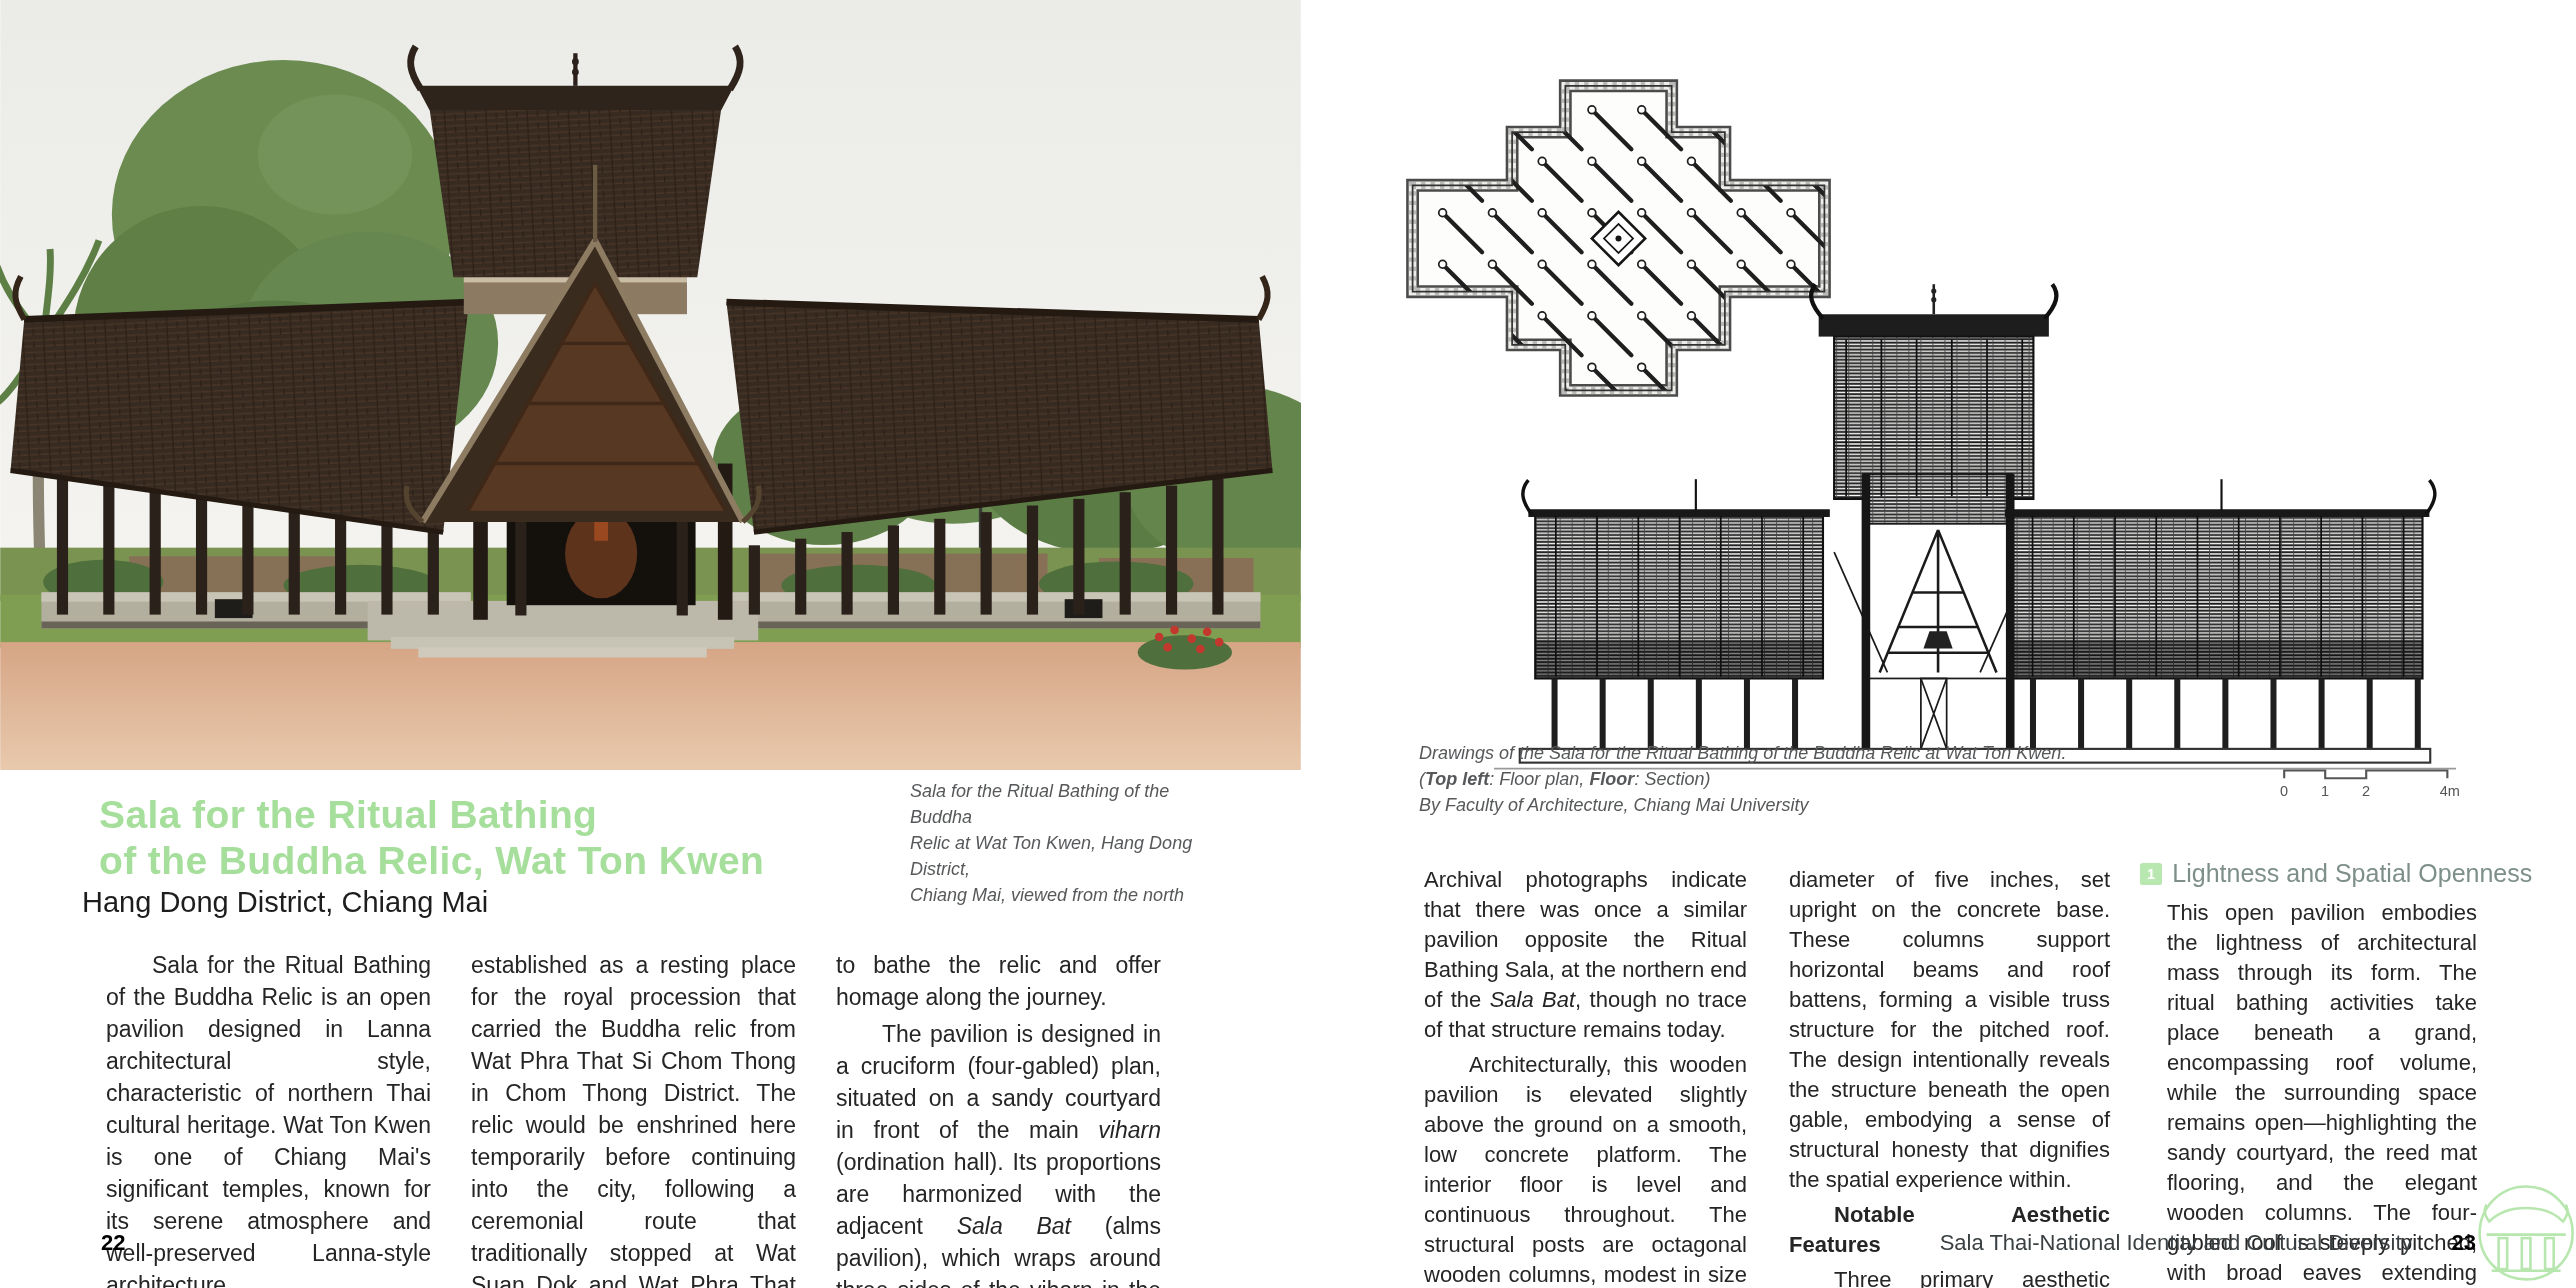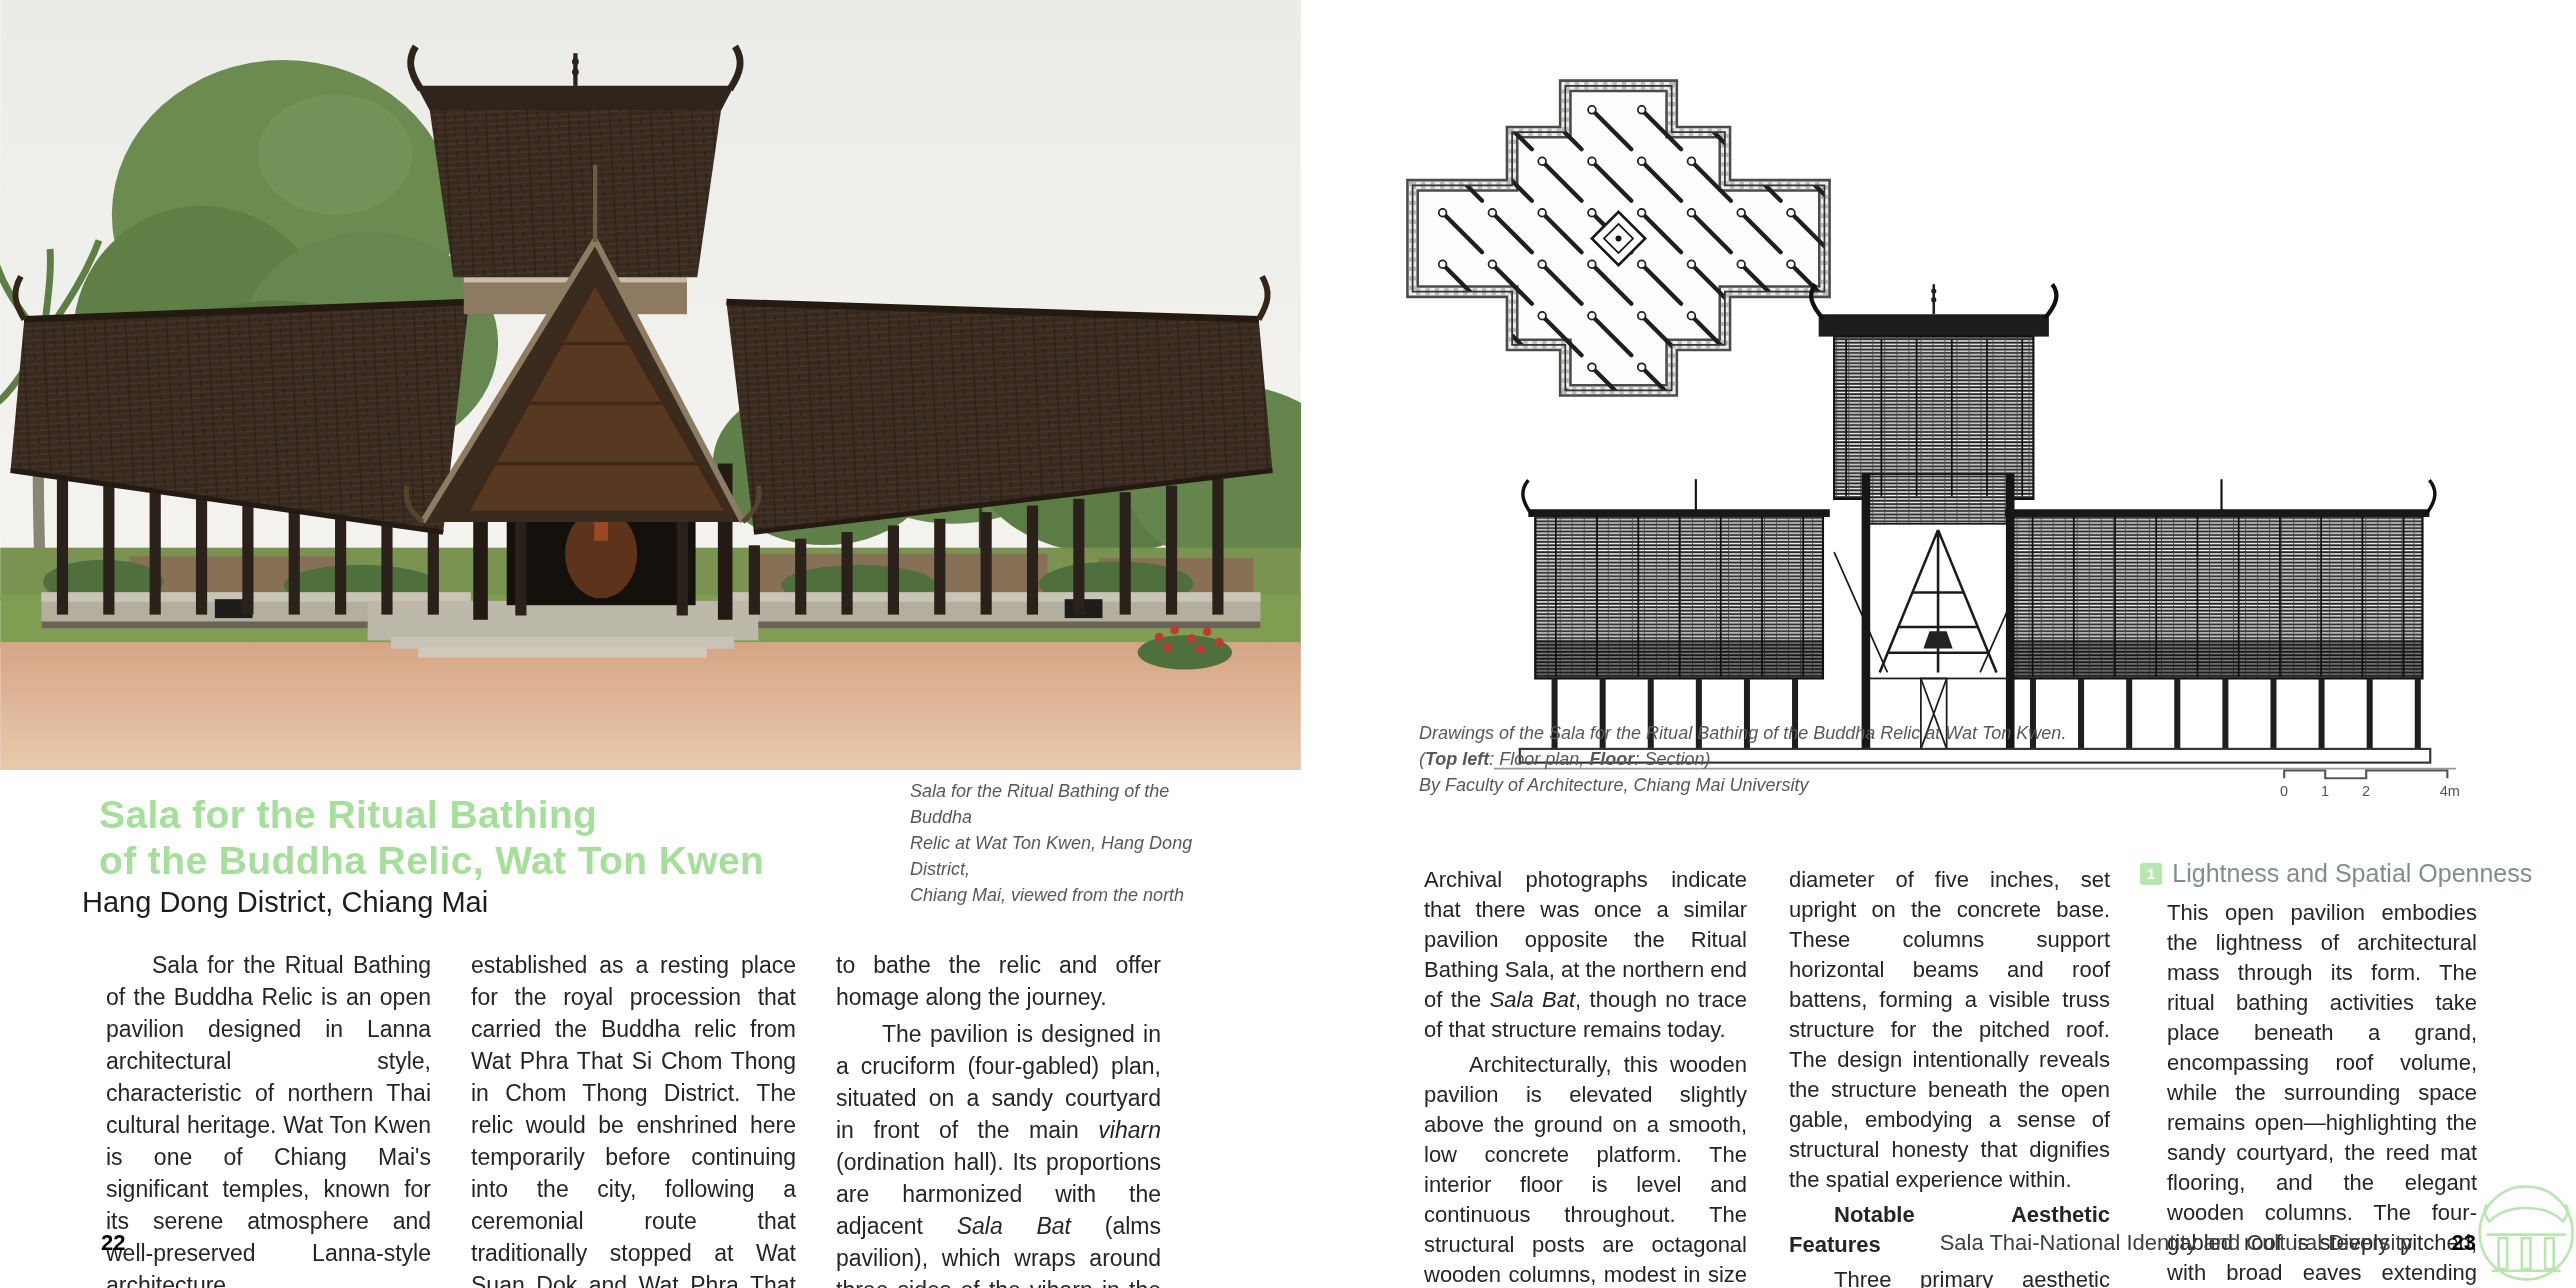--- a/index.html
+++ b/index.html
@@ -20,21 +20,21 @@
   .lcol1{left:101px;top:944px;width:335px;}
   .lcol2{left:466px;top:944px;width:335px;}
   .lcol3{left:831px;top:944px;width:335px;}
   .em{font-style:italic;}
   .page-num{font-size:22px;font-weight:bold;color:#000000;}
   .lfooter{left:101px;top:1230px;}
   
   .plan-svg{left:1404px;top:77px;}
   .section-svg{left:1494px;top:279px;}
   .scale-svg{left:2277px;top:762px;}
-  .rcaption{left:1419px;top:720px;width:653px;font-size:18px;line-height:26px;
+  .rcaption{left:1419px;top:740px;width:653px;font-size:18px;line-height:26px;
             font-style:italic;color:#56585a;}
   .rcaption .bi{font-weight:bold;}
   .rcol{font-size:22px;line-height:30px;text-align:justify;color:#252525;}
   .rcol p.ind{text-indent:45px;}
   .rcol p.cont{text-align-last:justify;}
   .rcol1{left:1419px;top:860px;width:333px;}
   .rcol2{left:1784px;top:860px;width:331px;}
   .rcol3{left:2140px;top:859px;width:337px;}
   .subhead{font-weight:bold;text-indent:45px;}
   .feature-head{display:flex;align-items:center;gap:10.3px;}

